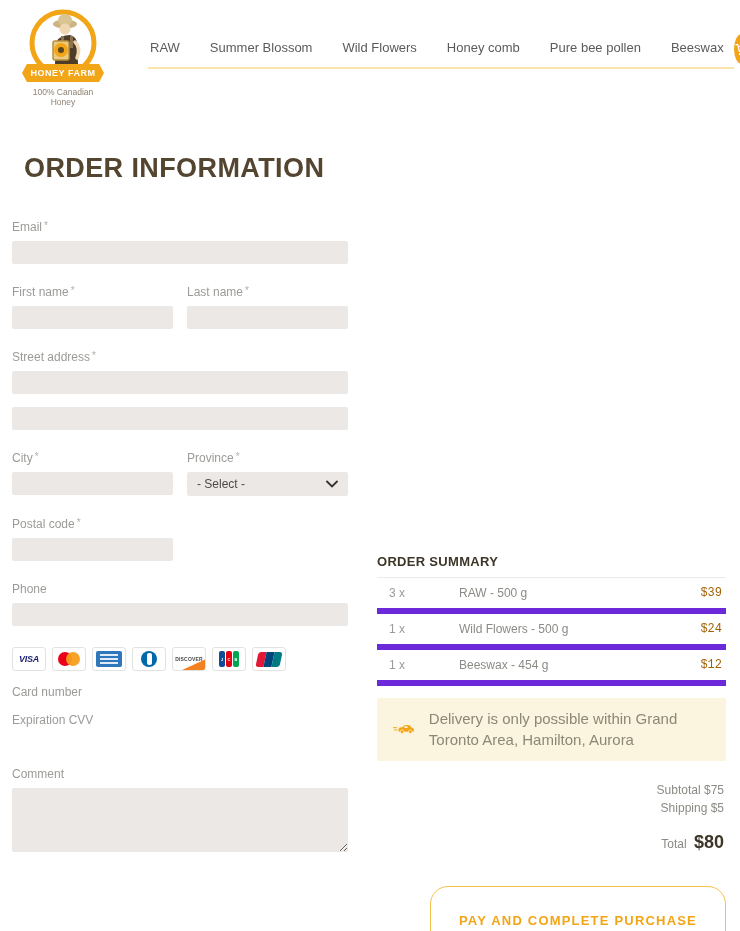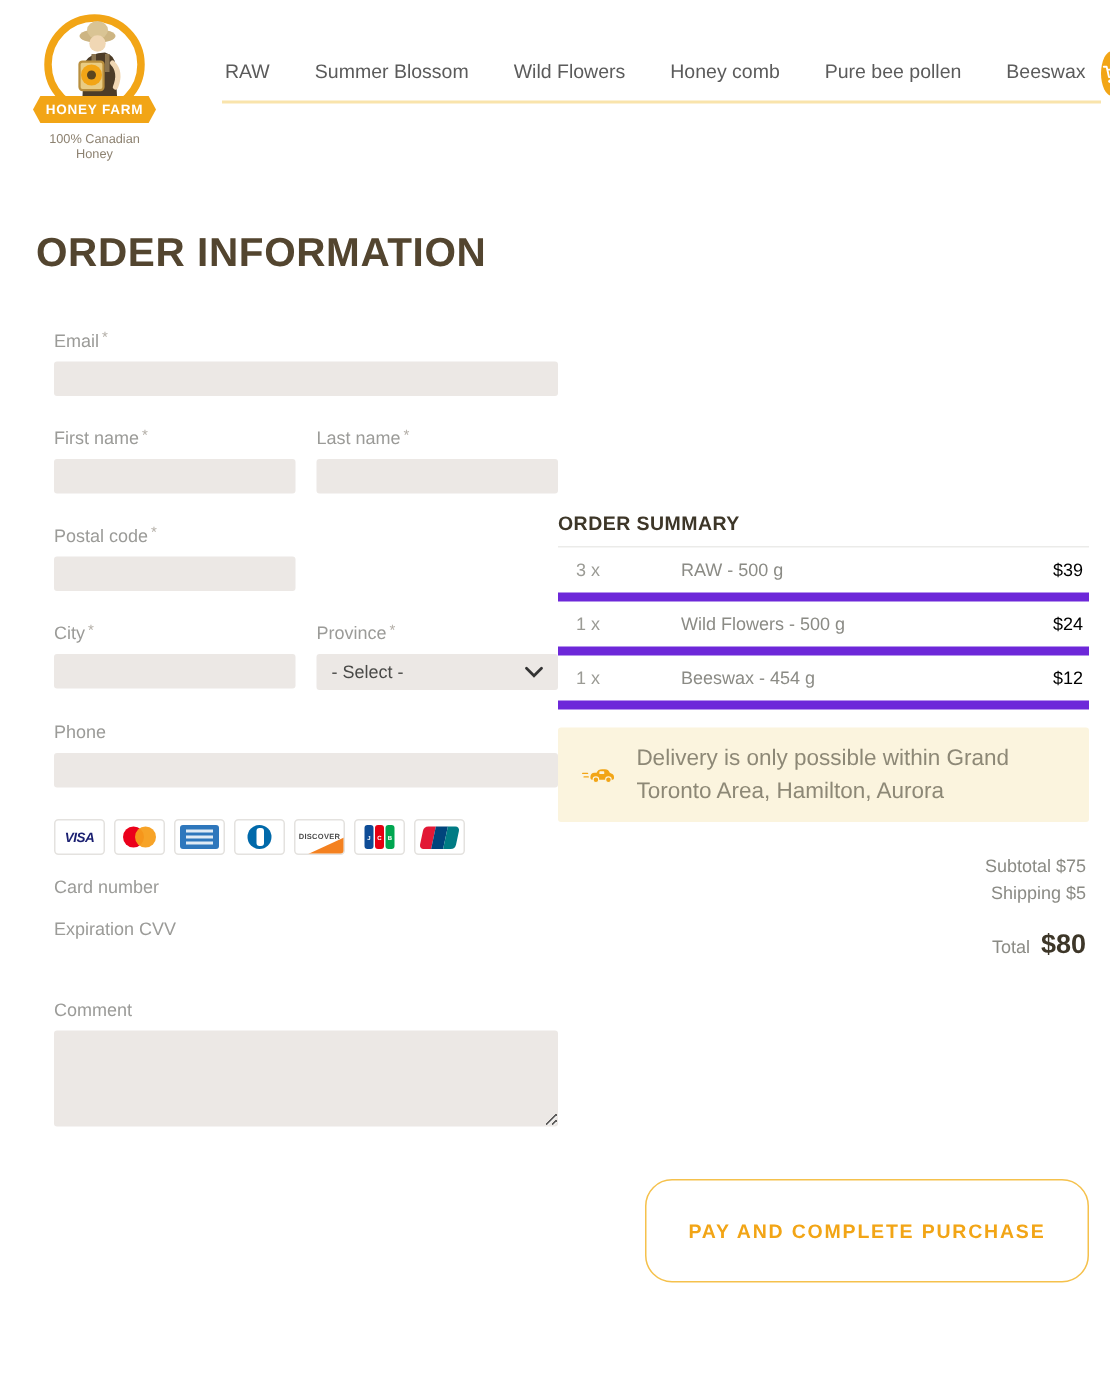--- a/index.html
+++ b/index.html
@@ -39,21 +39,21 @@
     display:flex; align-items:center; justify-content:center;
   }
 
   
   .page-title {
     margin:46px 0 0 24px; font-size:27px; font-weight:bold;
     color:#53452F; letter-spacing:0.4px;
   }
 
   
-  .main { display:flex; align-items:center; padding:36px 14px 0 36px; }
+  .main { display:flex; align-items:flex-end; padding:36px 14px 0 12px; gap:29px; }
   .col-form { width:336px; flex:0 0 336px; }
   .col-summary { flex:1; margin-top:8px; }
 
   
   .fgroup { margin-bottom:21px; }
   .flabel { display:block; font-size:12px; color:#9B9B98; margin-bottom:7px; }
   .req { color:#B4AFA8; font-size:10px; vertical-align:top; margin-left:2px; }
   .tinput {
     display:block; width:100%; height:23px; background:#ECE8E5; border:none;
     border-radius:2px; outline:none; font-size:13px; color:#444; padding:0 8px;
@@ -105,21 +105,21 @@
 
   
   .summary-title { font-size:13px; font-weight:bold; color:#3D3628; letter-spacing:0.3px; margin-bottom:8px; }
   .sum-row {
     display:flex; align-items:center; padding:8px 4px;
     border-bottom:6px solid #6d28d9; font-size:12px;
   }
   .sum-rows { border-top:1px solid #EBEBE9; }
   .sum-qty { width:54px; color:#9B9B95; padding-left:8px; }
   .sum-name { flex:1; color:#8B8B85; padding-left:24px; }
-  .sum-price { color:#000000; }
+  .sum-price { color:#a16207;font-family:Liberation Mono, monospace; }
 
   .note {
     margin-top:12px; background:#FBF4DE; border-radius:2px;
     display:flex; align-items:center; gap:14px; padding:10px 14px 10px 16px;
   }
   .note-text { font-size:15px; color:#8D8876; line-height:1.45; padding-right:20px; }
 
   .totals { margin-top:20px; text-align:right; font-size:12px; color:#8B8B85; line-height:1.5; padding-right:2px; }
   .total-line { margin-top:12px; font-size:12px; color:#8B8B85; }
   .total-amount { font-size:18px; font-weight:bold; color:#3D3628; margin-left:4px; }
@@ -193,40 +193,45 @@
       <div>
         <label class="flabel"><span>First name</span><span class="req">*</span></label>
         <input class="tinput" type="text" style="">
       </div>
       <div>
         <label class="flabel"><span>Last name</span><span class="req">*</span></label>
         <input class="tinput" type="text" style="">
       </div>
     </div>
 
-
     <div class="fgroup">
-      <label class="flabel"><span>Postal code</span><span class="req">*</span></label>
-      <input class="tinput half" type="text" style="">
+      <label class="flabel"><span>Street address</span><span class="req">*</span></label>
+      <input class="tinput" type="text" style="">
+      <input class="tinput stack-gap" type="text" style="">
     </div>
 
     <div class="fgroup row2">
       <div>
         <label class="flabel"><span>City</span><span class="req">*</span></label>
         <input class="tinput" type="text" style="">
       </div>
       <div>
         <label class="flabel"><span>Province</span><span class="req">*</span></label>
         <div class="select">
           <span class="select-value">- Select -</span>
           <svg width="12" height="8" viewBox="0 0 12 8">
             <polyline points="1,1.5 6,6.5 11,1.5" fill="none" stroke="#333" stroke-width="1.8" stroke-linecap="round"></polyline>
           </svg>
         </div>
       </div>
+    </div>
+
+    <div class="fgroup">
+      <label class="flabel"><span>Postal code</span><span class="req">*</span></label>
+      <input class="tinput half" type="text" style="">
     </div>
 
     <div class="fgroup">
       <label class="flabel"><span>Phone</span></label>
       <input class="tinput" type="text" style="">
     </div>
 
     <div class="cards-row">
       <span class="card-box">
           <span class="visa-txt">VISA</span>

